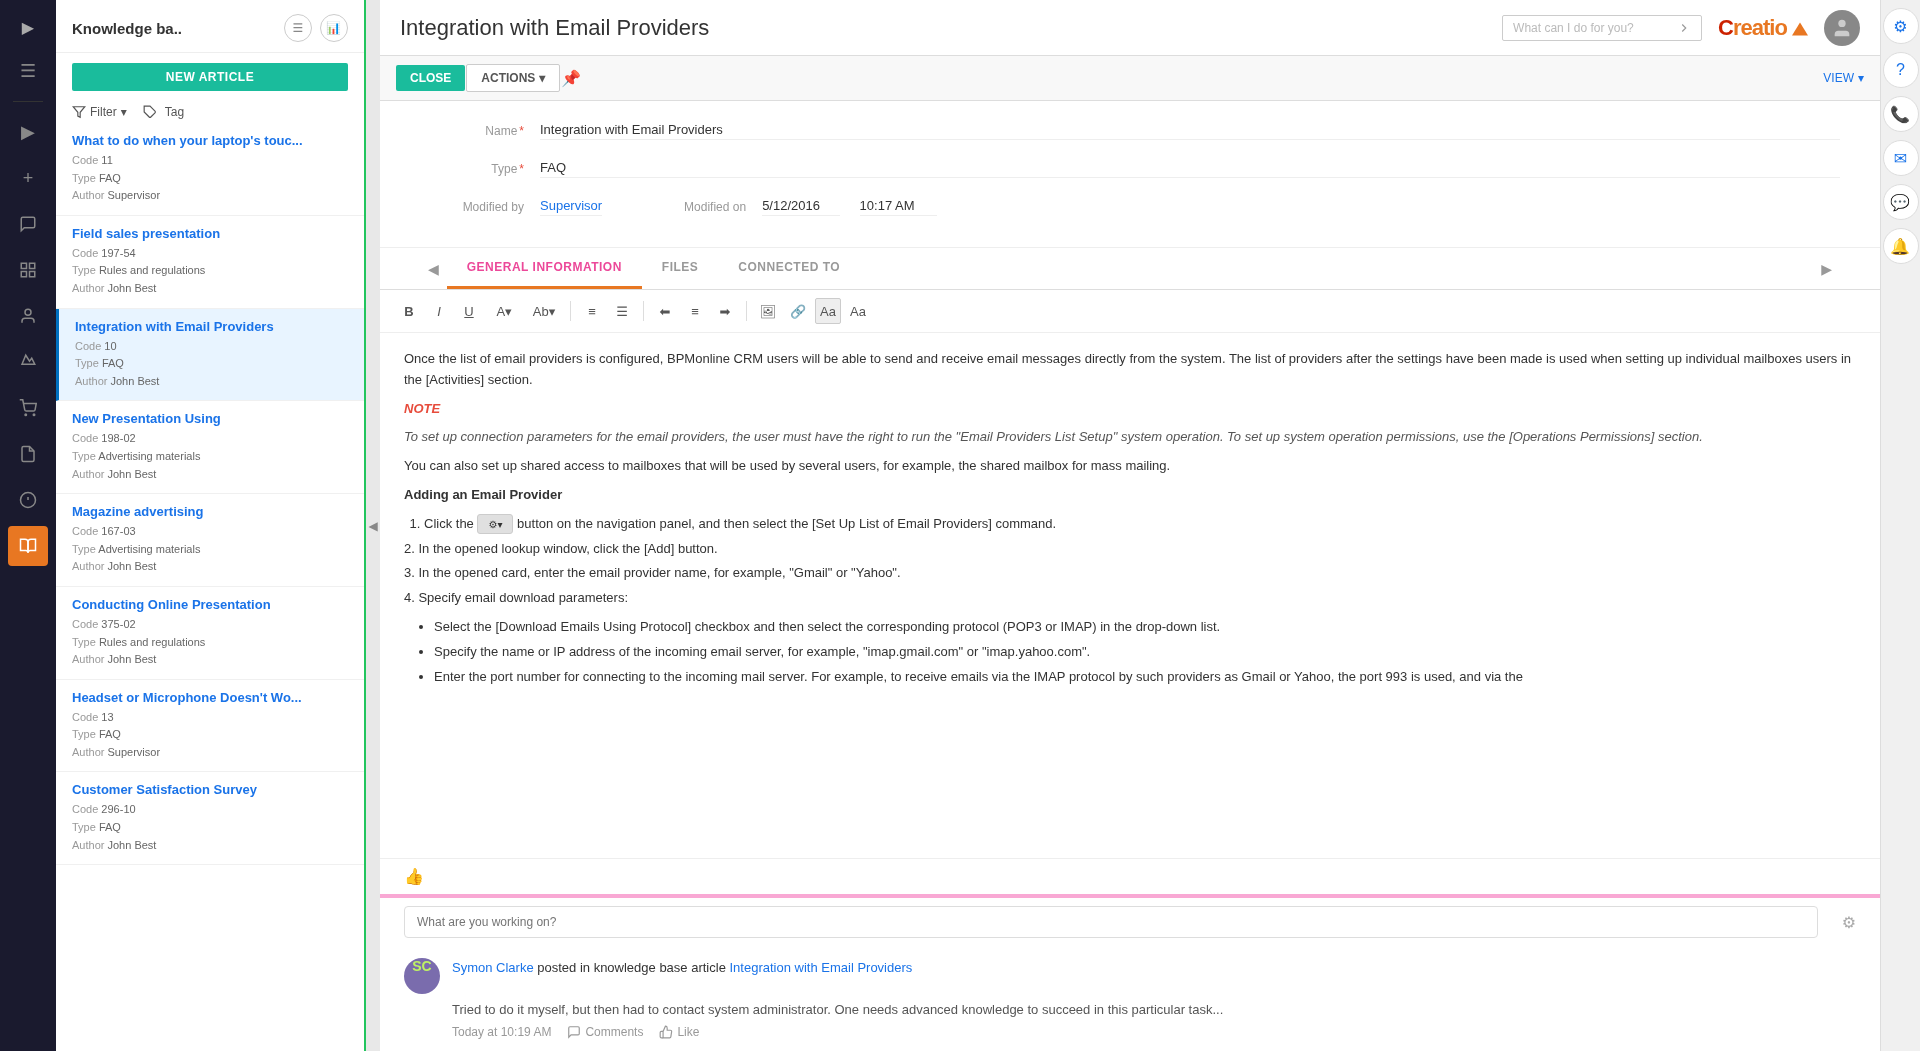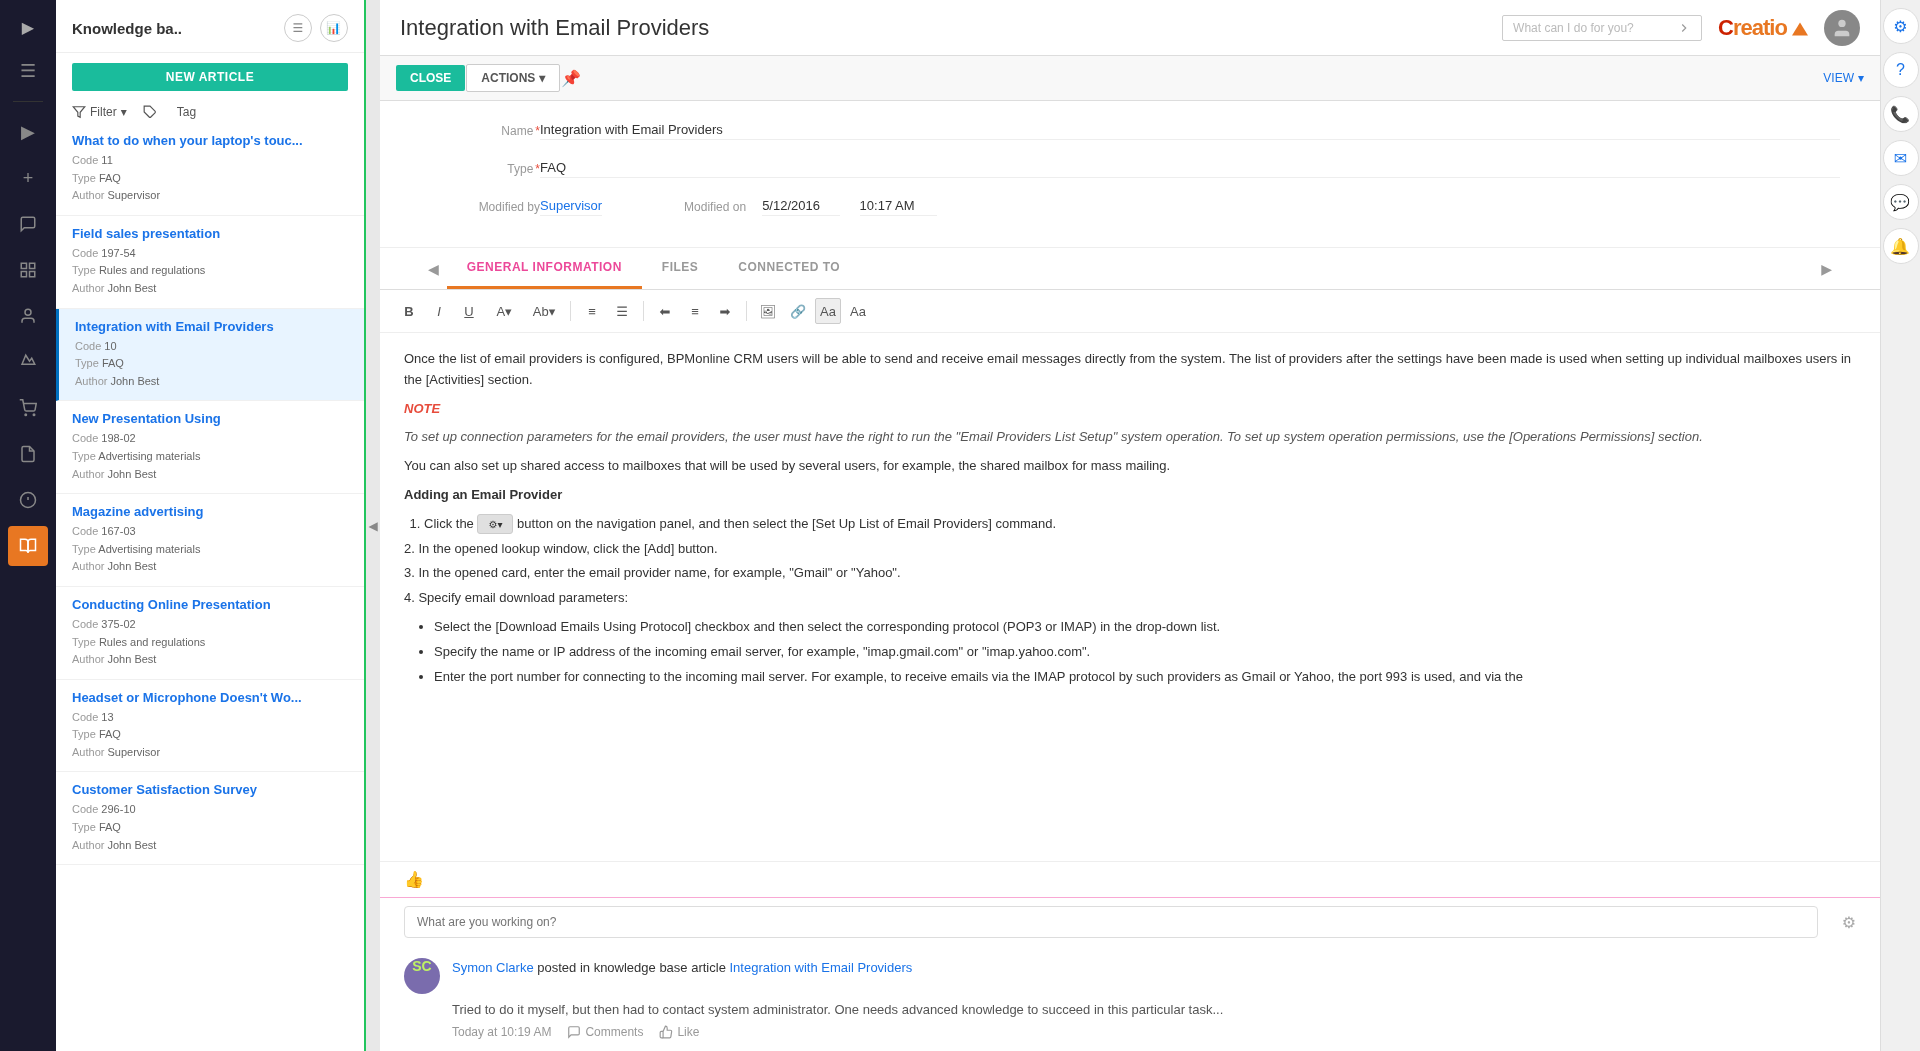--- a/index.html
+++ b/index.html
@@ -85,21 +85,21 @@
       padding: 4px 16px 4px;
       display: flex;
       gap: 16px;
       align-items: center;
     }
     .filter-btn {
       display: flex; align-items: center; gap: 4px;
       color: #555; cursor: pointer; font-size: 12px;
     }
     .tag-btn {
-      display: flex; align-items: center; gap: 20px;
+      display: flex; align-items: center; gap: 8px;
       color: #555; cursor: pointer; font-size: 12px;
     }
     .sidebar-list {
       overflow-y: auto;
       flex: 1;
     }
     .list-item {
       padding: 10px 16px;
       border-bottom: 1px solid #f0f0f0;
       cursor: pointer;
@@ -242,20 +242,21 @@
       display: flex;
       align-items: center;
       margin-bottom: 10px;
       min-height: 28px;
     }
     .form-label {
       width: 120px;
       font-size: 12px;
       color: #999;
       text-align: right;
+      padding-right: 16px;
       flex-shrink: 0;
     }
     .form-label.required::after {
       content: '*';
       color: #e74c3c;
       margin-left: 2px;
     }
     .form-value {
       font-size: 13px;
       color: #333;
@@ -357,21 +358,21 @@
     }
     .like-btn {
       color: #aaa;
       cursor: pointer;
       font-size: 16px;
     }
 
     
     .comment-input-area {
       padding: 8px 24px;
-      border-top: 1px solid #f9a8d4;
+      border-top: 4px solid #f9a8d4;
       display: flex;
       align-items: center;
       gap: 24px;
       flex-shrink: 0;
       background: #fff;
     }
     .comment-input {
       flex: 1;
       border: 1px solid #ddd;
       border-radius: 4px;

